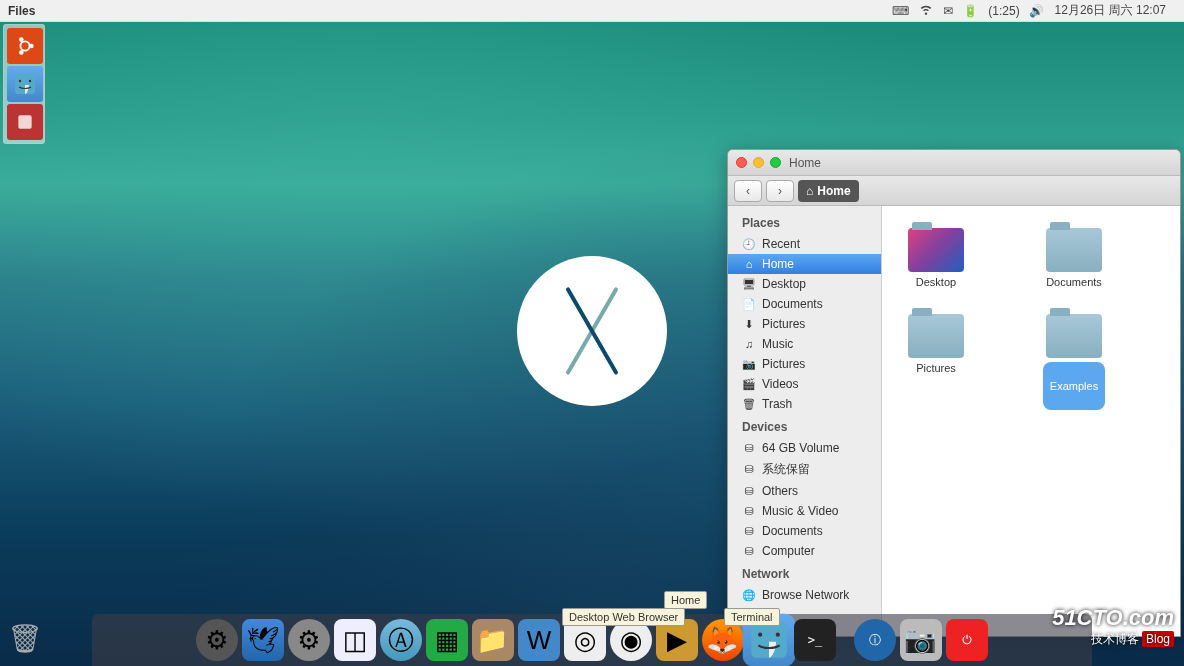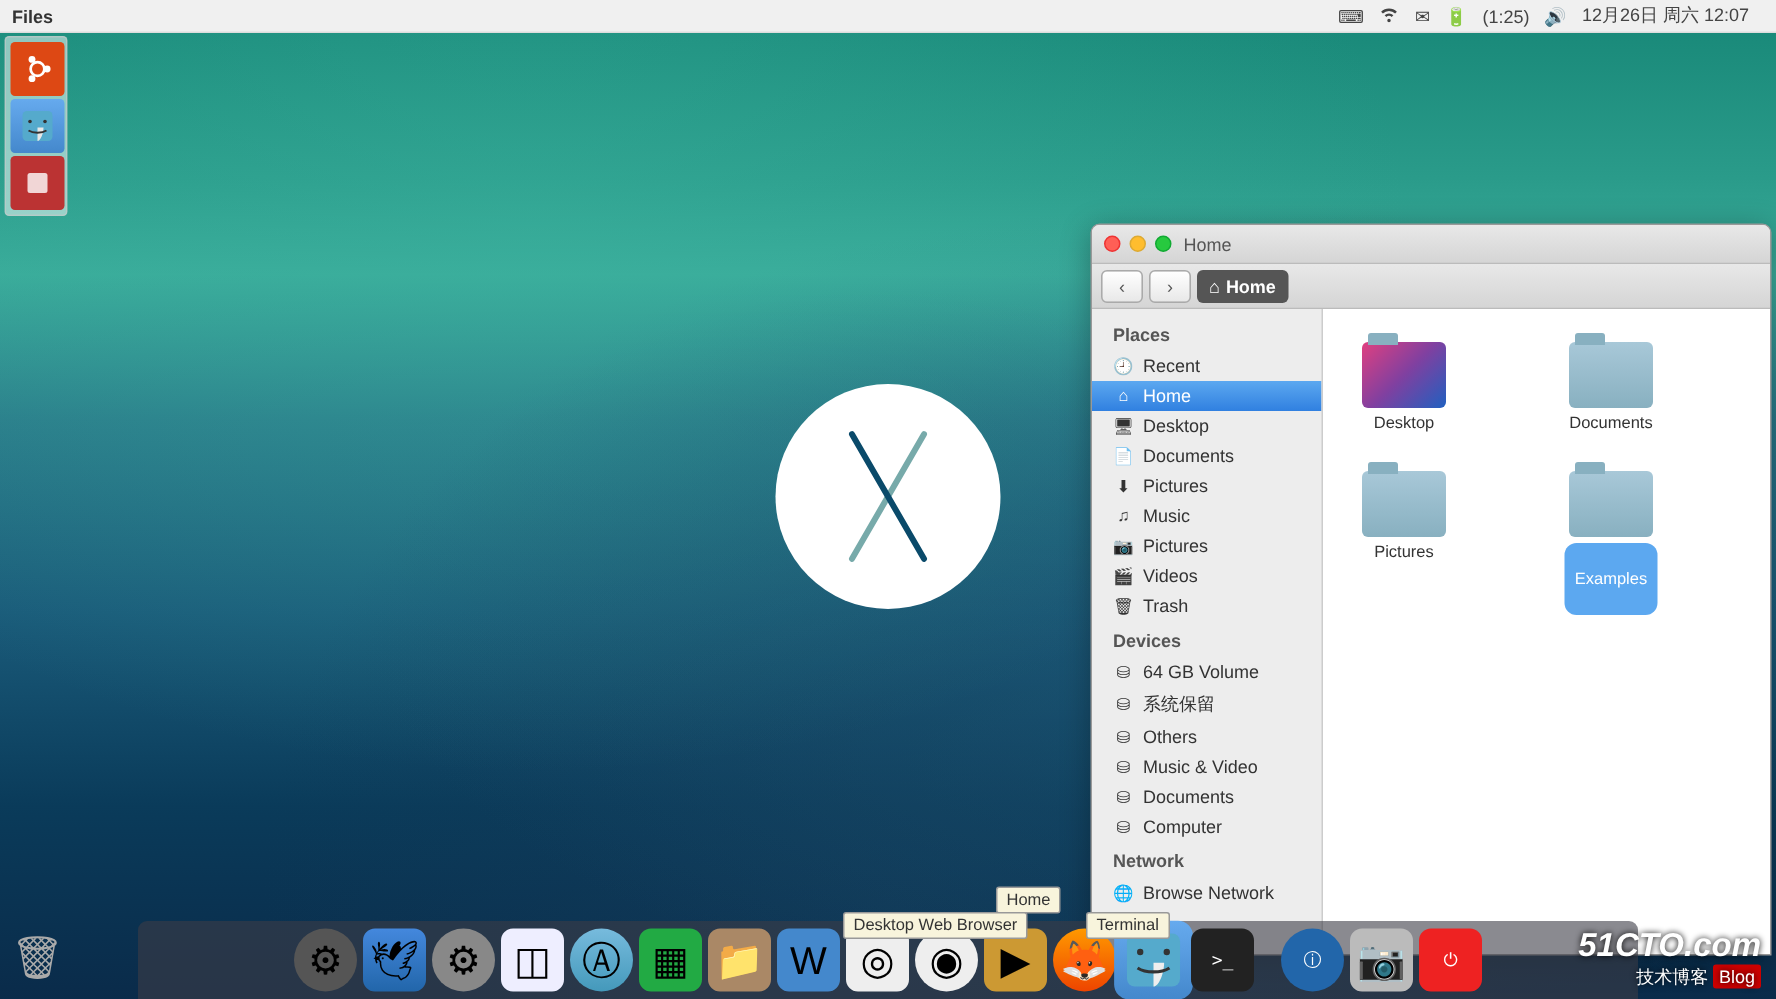--- a/index.html
+++ b/index.html
@@ -38,21 +38,21 @@
 .content{flex:1;background:#fff;padding:16px 10px;display:flex;flex-wrap:wrap;align-content:flex-start;gap:20px 50px;justify-content:flex-start}
 .folder{width:88px;display:flex;flex-direction:column;align-items:center;gap:4px;cursor:pointer}
 .folder-icon{width:56px;height:44px;background:linear-gradient(#a8c8d8,#88b0c0);border-radius:4px;position:relative;margin-top:6px}
 .folder-icon::before{content:"";position:absolute;top:-6px;left:4px;width:20px;height:8px;background:#88b0c0;border-radius:2px 2px 0 0}
 .folder-icon.desk{background:linear-gradient(135deg,#e04080,#8040a0,#2060c0)}
 .folder-label{font-size:11px;color:#333;text-align:center}
 .folder-label.sel{background:#5ca8f0;color:#fff;border-radius:8px;padding:18px 7px}
 .tooltip{position:absolute;background:#f8f4dc;border:1px solid #999;padding:2px 6px;font-size:11px;color:#333;border-radius:2px;z-index:50}
 .dock{position:absolute;bottom:0;left:50%;transform:translateX(-50%);height:52px;width:1000px;background:rgba(60,60,70,0.6);border-radius:6px 6px 0 0;display:flex;align-items:center;justify-content:center;gap:4px;padding:0 10px}
 .dock-item{width:42px;height:42px;border-radius:8px;display:flex;align-items:center;justify-content:center;cursor:pointer;font-size:26px;position:relative}
-.watermark{position:absolute;right:10px;bottom:6px;color:#fff;text-shadow:0 0 4px #000;text-align:right}
+.watermark{position:absolute;right:10px;bottom:18px;color:#fff;text-shadow:0 0 4px #000;text-align:right}
 .watermark .b{font-size:22px;font-weight:bold;font-style:italic}
 .watermark .s{font-size:11px}
 svg.ico{width:14px;height:14px;fill:currentColor}
 </style>
 </head>
 <body>
 
 <div class="menubar">
   <div class="menubar-left">
     <span class="app-menu">Files</span>

